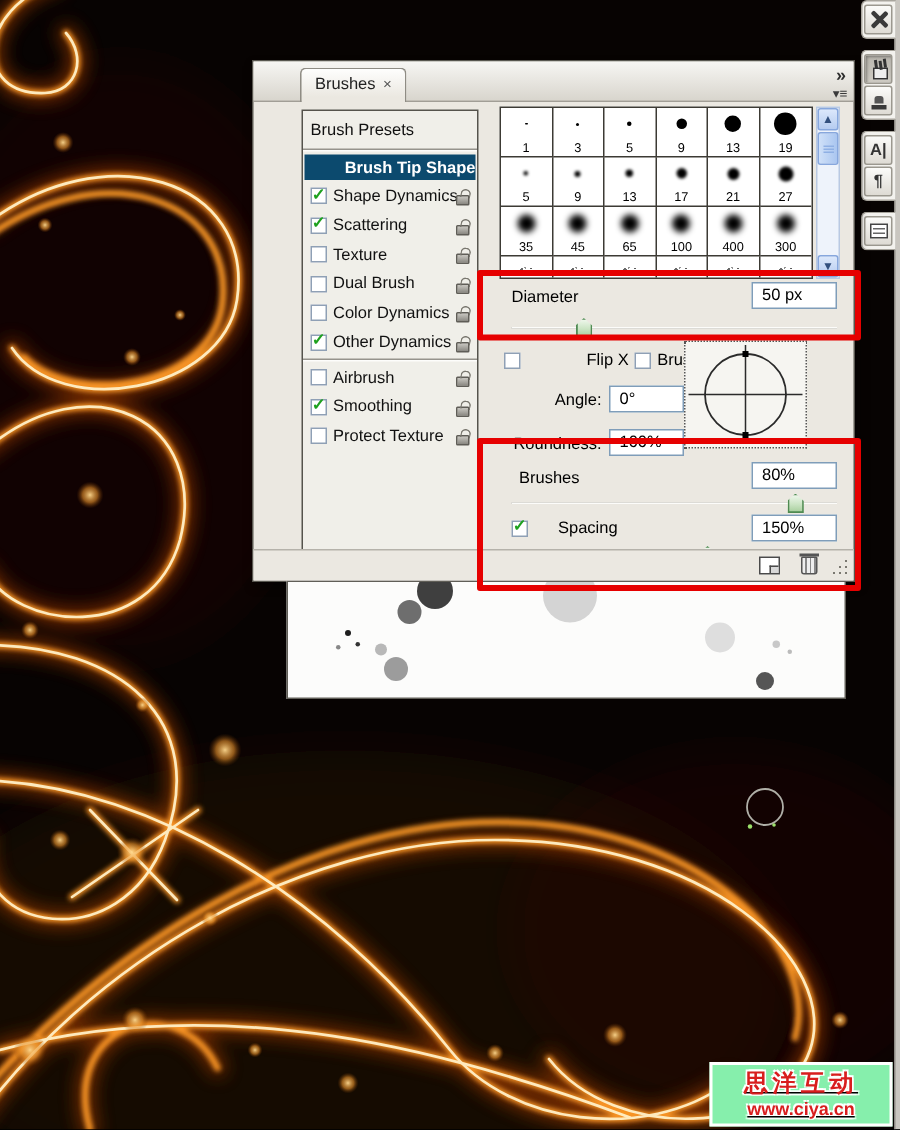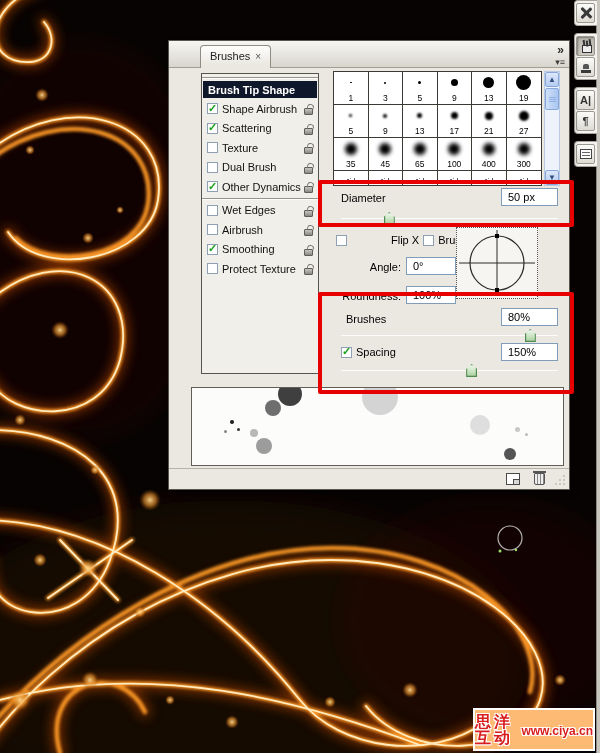--- a/index.html
+++ b/index.html
@@ -26,29 +26,29 @@
   .glyph-doc::before{content:"";position:absolute;left:1px;top:2px;width:8px;height:1px;background:#666;box-shadow:0 3px 0 #666;}
   .glyph-stamp{position:relative;width:12px;height:12px;}
   .glyph-stamp::before{content:"";position:absolute;left:1px;bottom:0;width:10px;height:3px;background:#3a3a3a;}
   .glyph-stamp::after{content:"";position:absolute;left:3px;bottom:4px;width:6px;height:5px;background:#555;border-radius:2px 2px 0 0;}
   .glyph-brushcup{position:relative;width:12px;height:13px;}
   .glyph-brushcup::before{content:"";position:absolute;left:2px;bottom:0;width:8px;height:6px;border:1px solid #333;background:#eee;}
   .glyph-brushcup::after{content:"";position:absolute;left:3px;top:0;width:1.5px;height:6px;background:#333;
       box-shadow:3px 1px 0 #333,6px 0 0 #333;transform:rotate(-8deg);}
 
   
-  .watermark{position:absolute;left:473px;top:708px;width:122px;height:43px;background:#fdba74;
-             border:2px solid #fff;display:flex;flex-direction:row;align-items:center;justify-content:center;line-height:1;}
+  .watermark{position:absolute;left:473px;top:708px;width:122px;height:43px;background:#86efac;
+             border:2px solid #fff;display:flex;flex-direction:column;align-items:center;justify-content:center;line-height:1;text-decoration:underline;}
   .wm1{font-size:16px;font-weight:bold;color:#d81e1e;letter-spacing:3px;
        text-shadow:-1px -1px 0 #fff,1px -1px 0 #fff,-1px 1px 0 #fff,1px 1px 0 #fff;}
   .wm2{font-size:12px;font-weight:bold;color:#d81e1e;margin-top:2px;
        text-shadow:-1px -1px 0 #fff,1px -1px 0 #fff,-1px 1px 0 #fff,1px 1px 0 #fff;}
 
   
-  .panel{position:absolute;left:168px;top:40px;width:402px;height:450px;background:#ebe8e1;
+  .panel{position:absolute;left:168px;top:40px;width:402px;height:348px;background:#ebe8e1;
          border:1px solid #58564f;box-shadow:2px 3px 6px rgba(0,0,0,.55);font-size:11px;}
   .tabbar{position:absolute;left:0;top:0;width:100%;height:27px;
           background:linear-gradient(#f7f6f3,#d8d5cd);border-bottom:1px solid #a19e96;}
   .tab{position:absolute;top:4px;height:23px;padding:4px 9px 0 9px;font-size:11px;color:#222;
        border:1px solid #8f8c84;border-bottom:none;border-radius:4px 4px 0 0;}
   .tab.active{left:31px;background:linear-gradient(#fefefd,#ebe8e1 85%);z-index:2;}
   .tab.inactive{left:96px;background:linear-gradient(#e6e3dc,#ccc9c1);color:#333;z-index:1;}
   .tab .closex{margin-left:5px;color:#555;font-size:10px;}
   .chevrons{position:absolute;right:6px;top:2px;font-size:12px;font-weight:bold;color:#2f2f2f;letter-spacing:-1px;}
   .panelmenu{position:absolute;right:4px;top:16px;font-size:9px;color:#3a3a3a;letter-spacing:0;}
@@ -271,29 +271,32 @@
   <div class="panel">
     <div class="tabbar">
       <div class="tab active">
         <span>Brushes</span><span class="closex">×</span>
       </div>
       <div class="chevrons">»</div>
     </div>
     <div class="panelmenu">▾≡</div>
 
     <div class="plist">
+      <div class="li plain">
+          <span class="li-label">Brush Presets</span>
+        </div>
       <div class="ldiv"></div>
-      <div class="li sel" style="background-color: #0f172a;">
+      <div class="li sel" style="background-color: #0c4a6e; justify-content: flex-end;">
           <span class="li-label">Brush Tip Shape</span>
         </div>
       <div class="li">
           <span class="cb">
             <span class="ck">✓</span>
           </span>
-          <span class="li-label">Shape Airbrush</span>
+          <span class="li-label">Shape Dynamics</span>
           <span class="lock"></span>
         </div>
       <div class="li">
           <span class="cb">
             <span class="ck">✓</span>
           </span>
           <span class="li-label">Scattering</span>
           <span class="lock"></span>
         </div>
       <div class="li">
@@ -305,33 +308,33 @@
         </div>
       <div class="li">
           <span class="cb">
             <span class="ck"></span>
           </span>
           <span class="li-label">Dual Brush</span>
           <span class="lock"></span>
         </div>
       <div class="li">
           <span class="cb">
+            <span class="ck"></span>
+          </span>
+          <span class="li-label">Color Dynamics</span>
+          <span class="lock"></span>
+        </div>
+      <div class="li">
+          <span class="cb">
             <span class="ck">✓</span>
           </span>
           <span class="li-label">Other Dynamics</span>
           <span class="lock"></span>
         </div>
       <div class="ldiv"></div>
-      <div class="li">
-          <span class="cb">
-            <span class="ck"></span>
-          </span>
-          <span class="li-label">Wet Edges</span>
-          <span class="lock"></span>
-        </div>
       <div class="li">
           <span class="cb">
             <span class="ck"></span>
           </span>
           <span class="li-label">Airbrush</span>
           <span class="lock"></span>
         </div>
       <div class="li">
           <span class="cb">
             <span class="ck">✓</span>
@@ -526,21 +529,21 @@
     <div class="tinput" style="left:332px;top:267px;width:57px;">80%</div>
     <div class="slider" style="left:172px;top:288px;width:217px;">
       <div class="track"></div>
       <div class="thumb" style="left: 87%;"></div>
     </div>
 
     <div style="position:absolute;left:172px;top:305px;display:flex;align-items:center;">
       <span class="cb">
           <span class="ck">✓</span>
         </span>
-      <span class="ctl-label" style="position:static;">Spacing</span>
+      <span class="ctl-label" style="position:static;margin-left:16px;">Spacing</span>
     </div>
     <div class="tinput" style="left:332px;top:302px;width:57px;">150%</div>
     <div class="slider" style="left:172px;top:323px;width:217px;">
       <div class="track"></div>
       <div class="thumb" style="left: 60%;"></div>
     </div>
 
     <div class="preview">
       <span class="pd" style="left:86px;top:-6px;width:24px;height:24px;background:#3f3f3f;"></span>
       <span class="pd" style="left:73px;top:12px;width:16px;height:16px;background:#6e6e6e;"></span>

